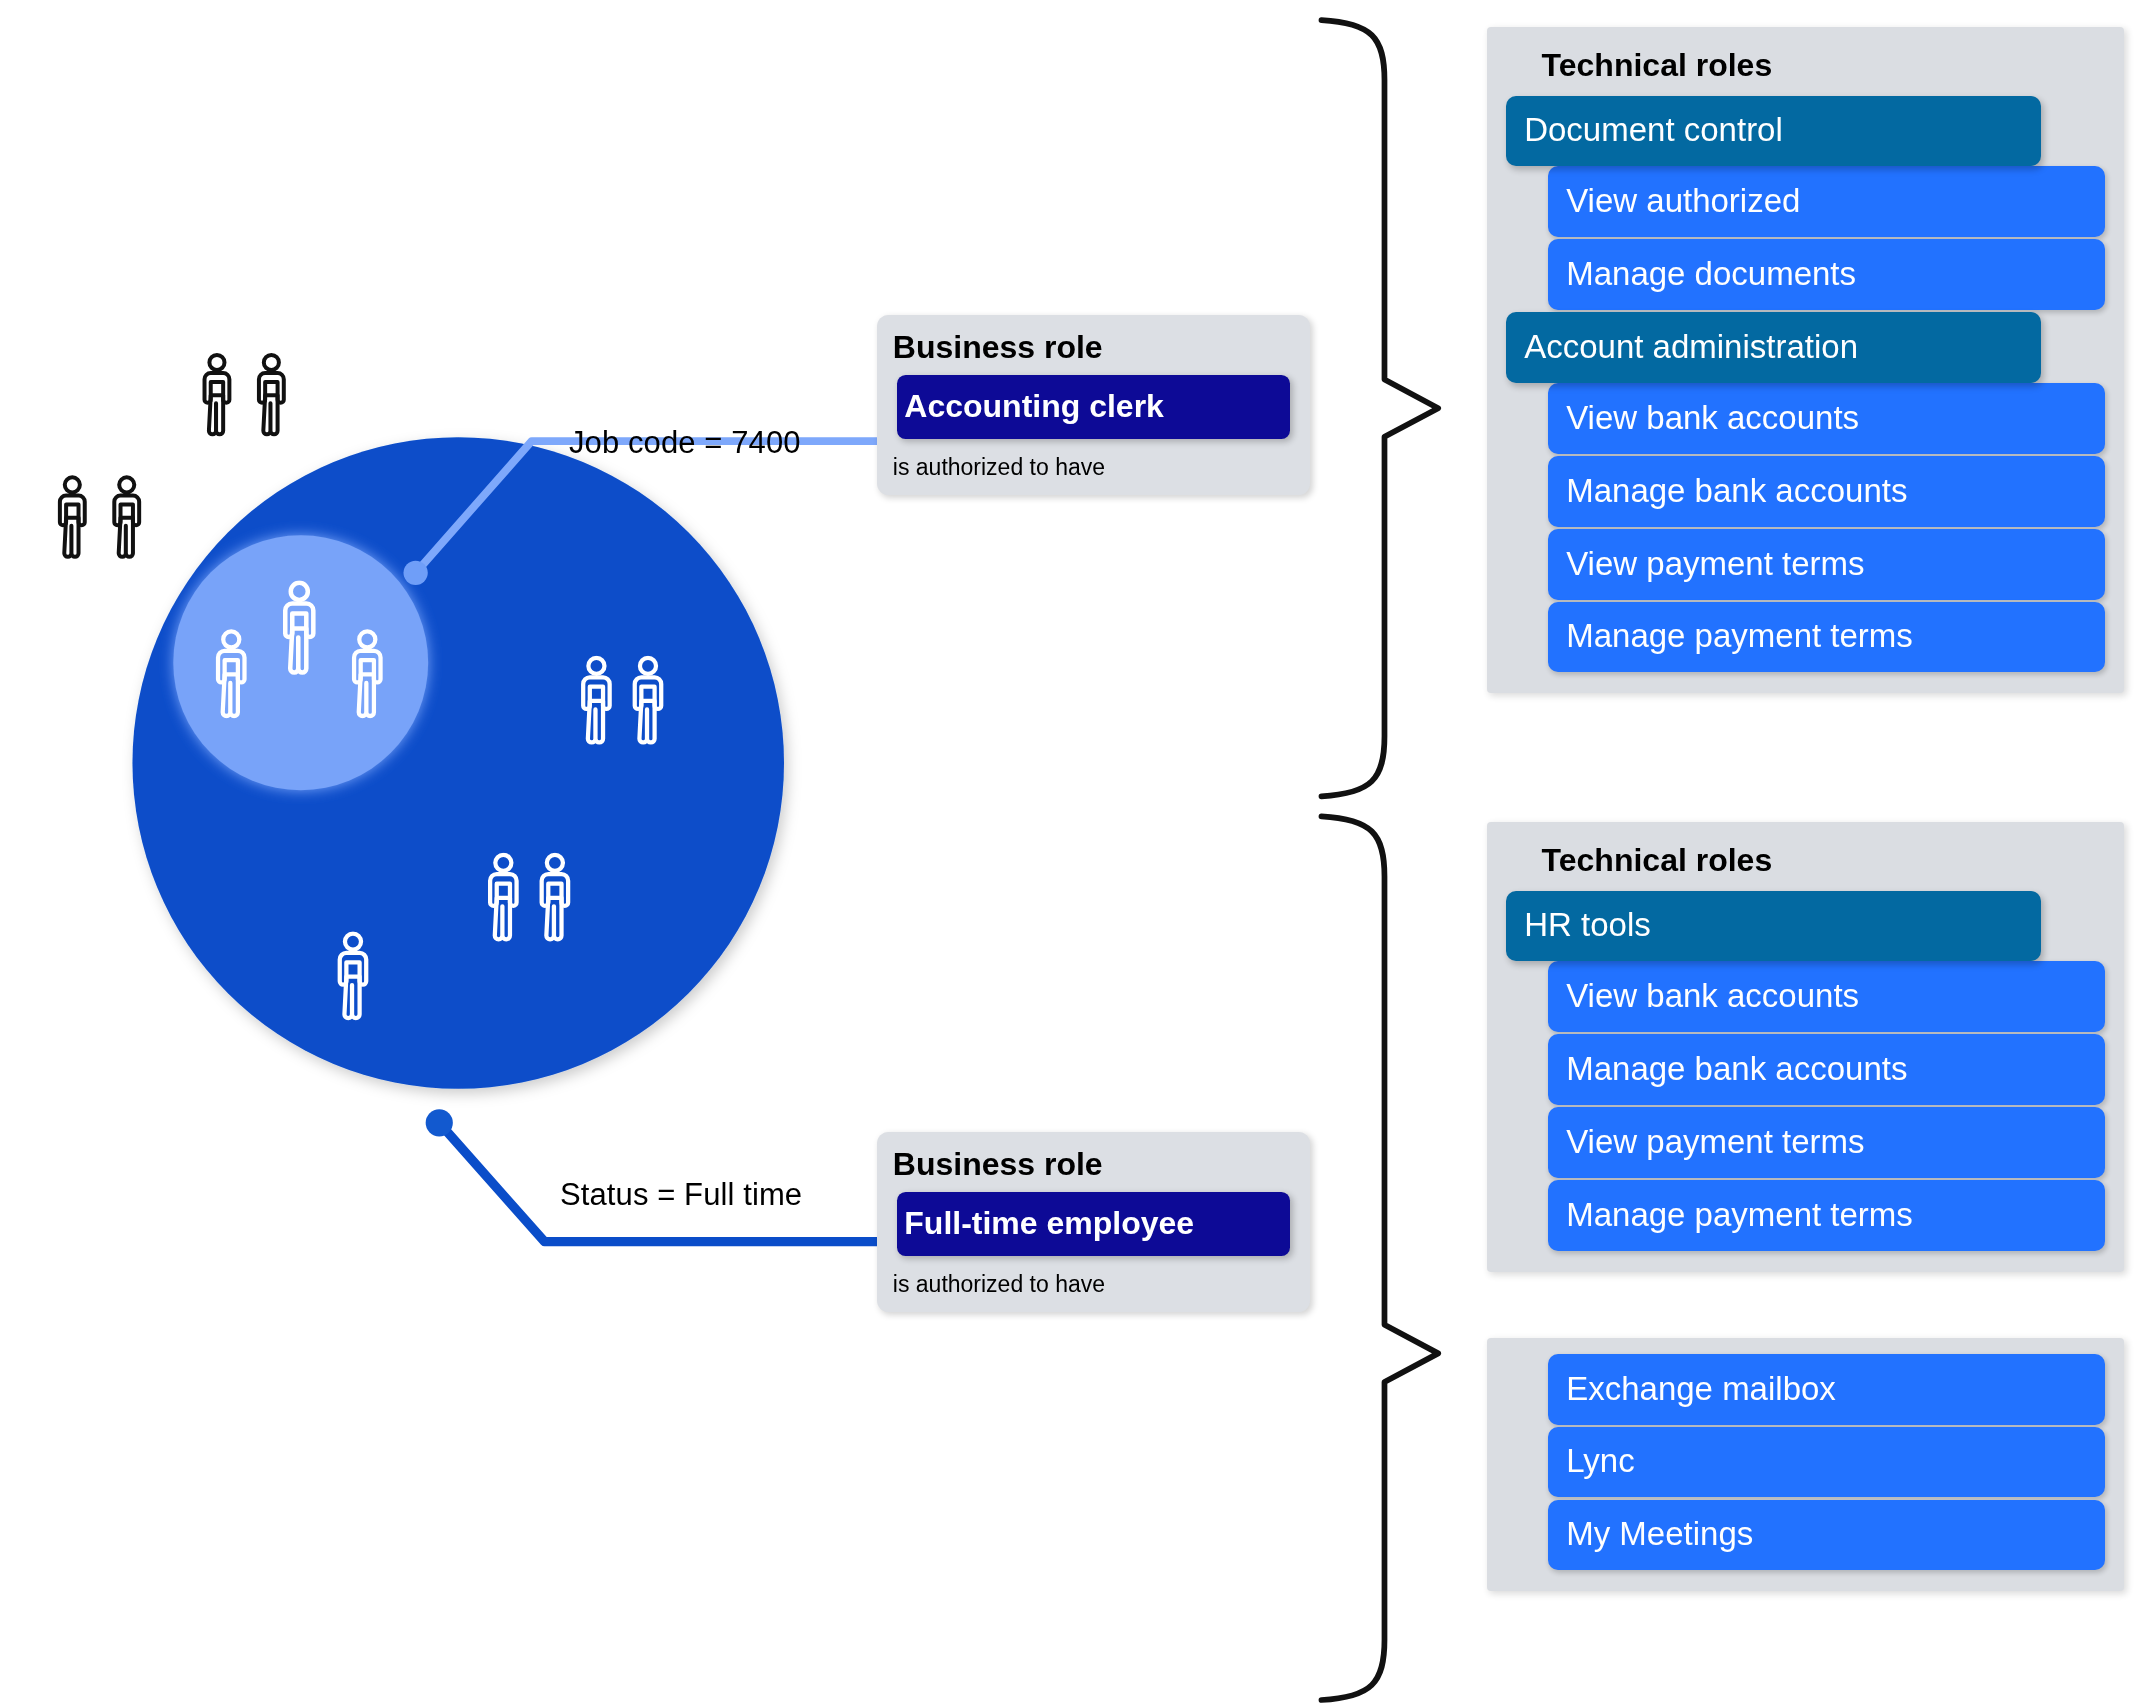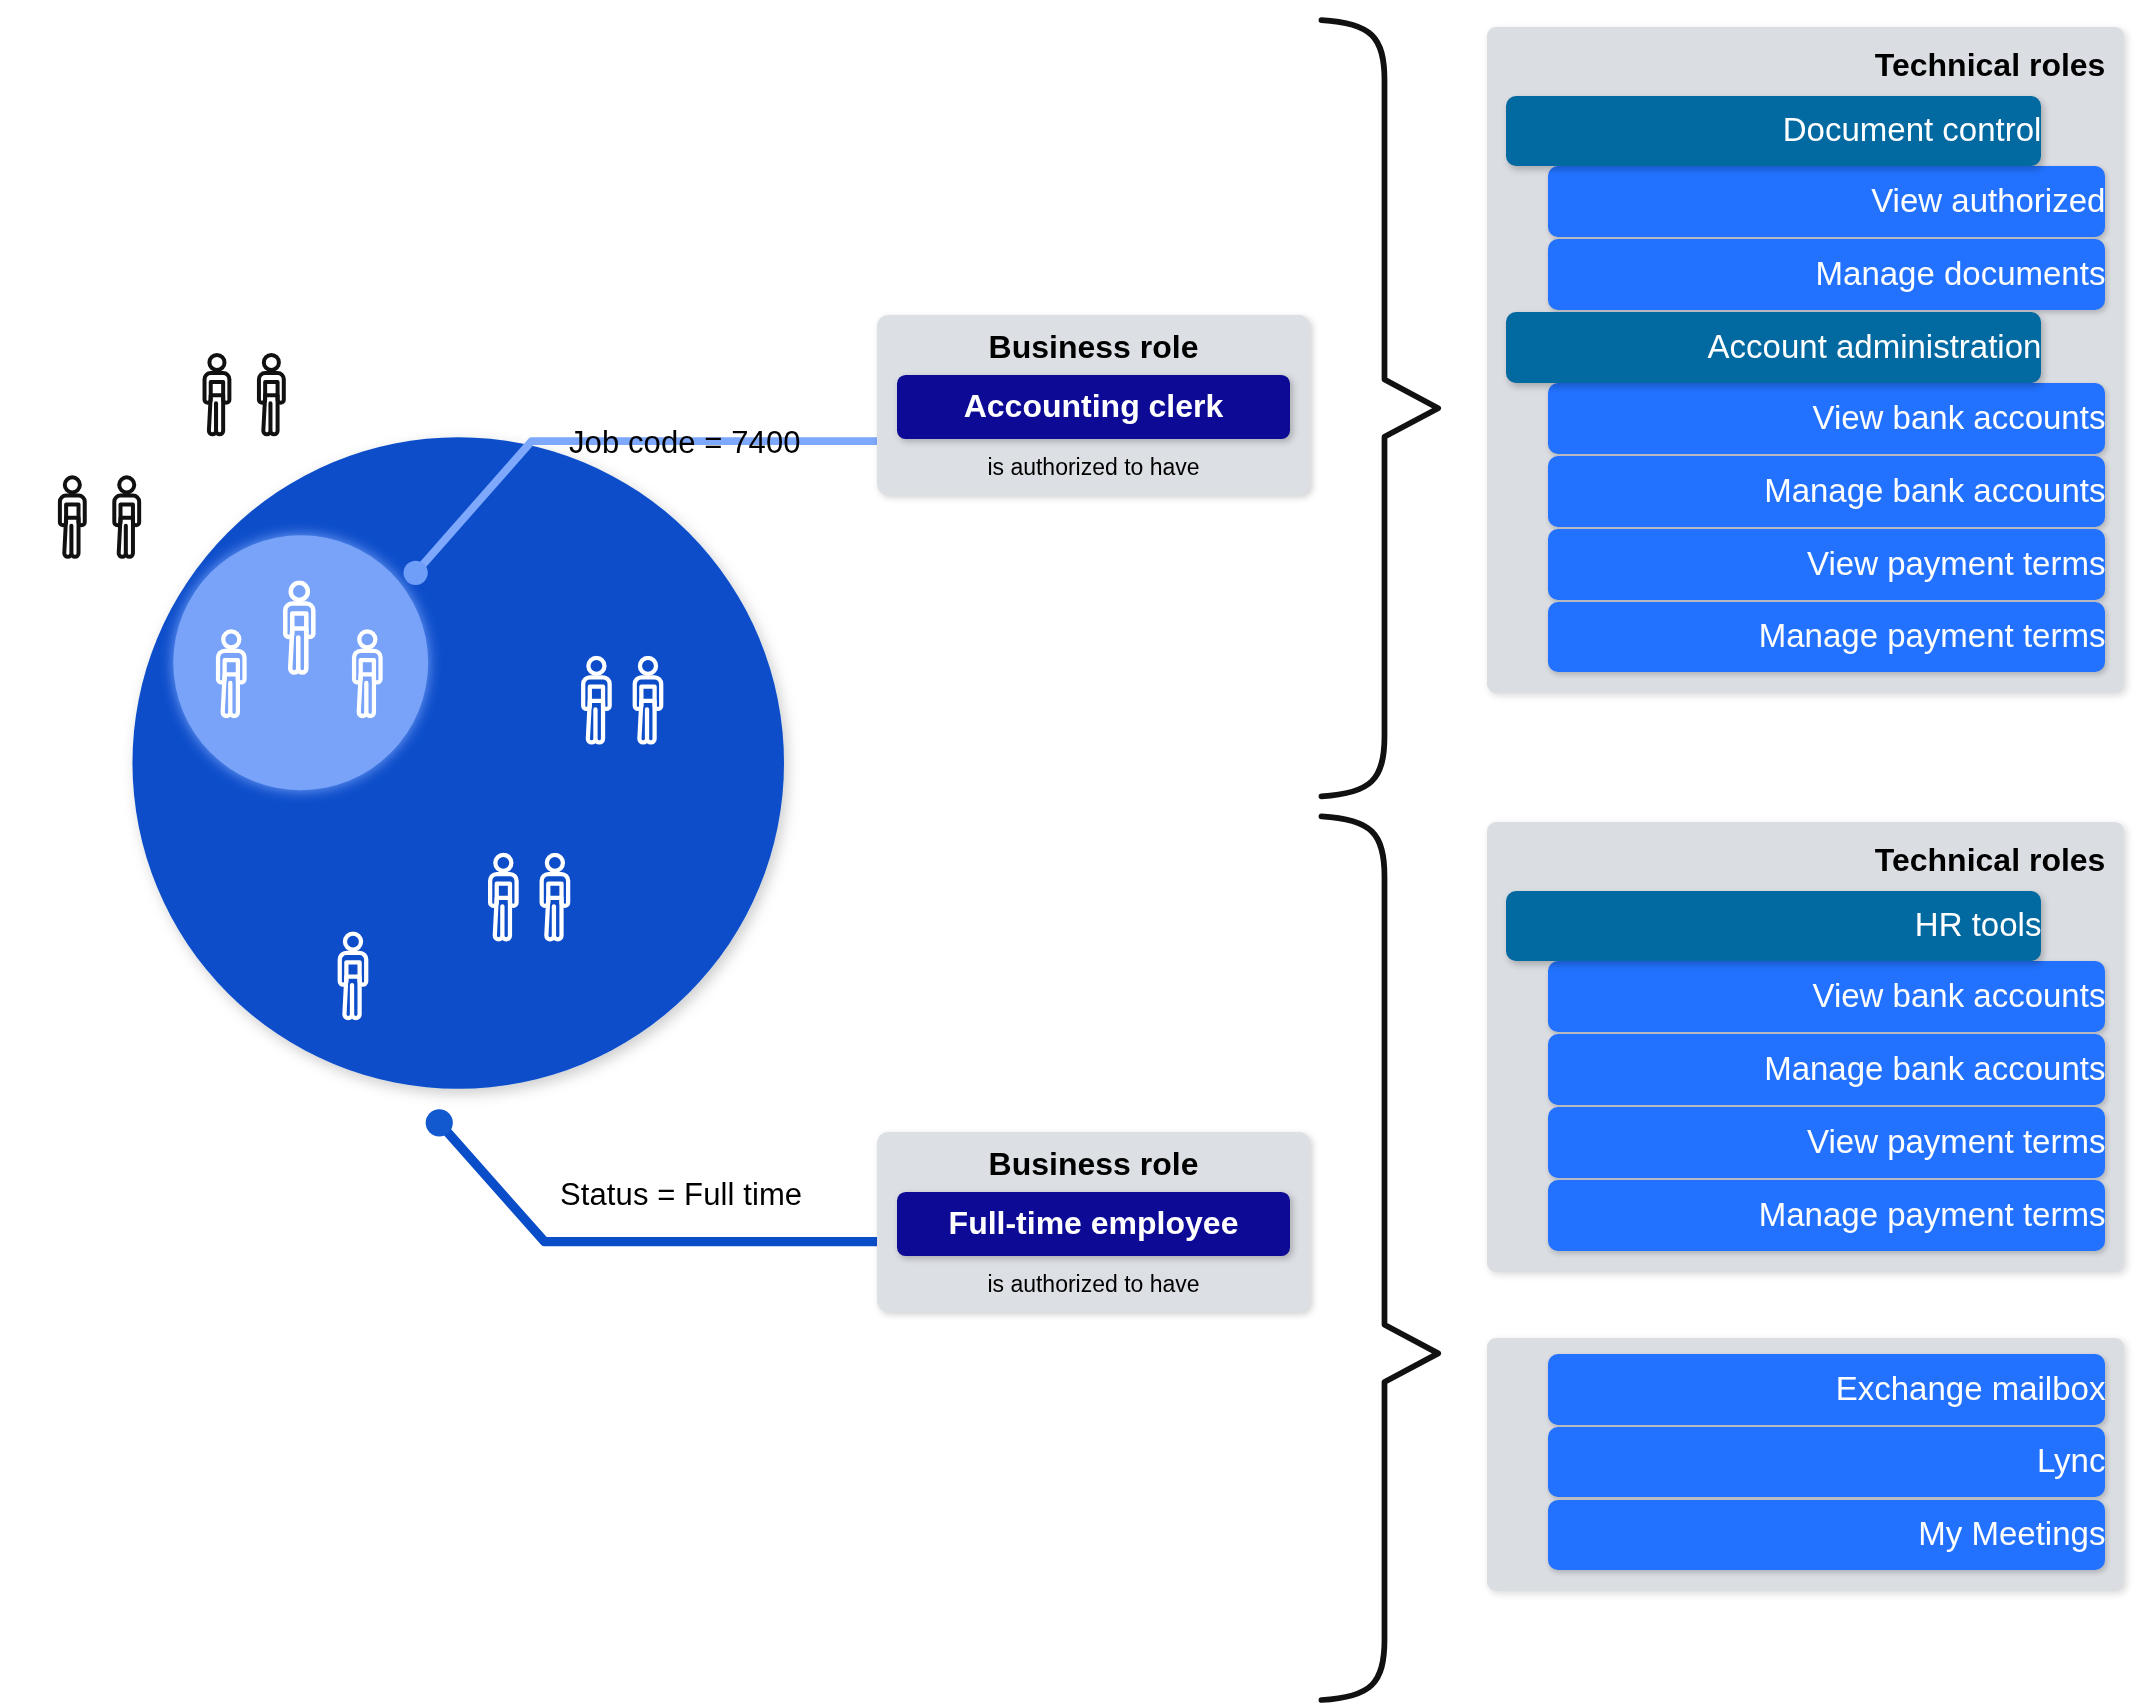--- a/index.html
+++ b/index.html
@@ -44,21 +44,21 @@
 
   
   .role-card {
     position: absolute;
     background: #dcdfe4;
     border-radius: 11.5px;
     box-shadow: 2.1px 2.9px 6.4px rgba(0,0,0,.17);
     width: 433px;
     box-sizing: border-box;
     padding: 11.5px 15.8px 14.3px 15.8px;
-    text-align: center;
+    text-align: left;
   }
   .role-card-title {
     font-size: 32px;
     font-weight: bold;
     color: #000000;
     line-height: 1.25;
     padding-bottom: 8.6px;
   }
   .role-card-chip {
     background: #0d0a96;
@@ -75,27 +75,26 @@
     color: #000000;
     padding-top: 14.3px;
   }
   #role-card-accounting-clerk { left: 877px; top: 315px; }
   #role-card-full-time        { left: 877px; top: 1132px; }
 
   
   .panel {
     position: absolute;
     background: #dadde2;
-    border-radius: 9px;
+    border-radius: 4px;
     box-shadow: 2.1px 2.9px 7.2px rgba(0,0,0,.14);
     box-sizing: border-box;
     width: 637px;
     left: 1487px;
     padding: 15.8px 18.6px 18.6px 18.6px;
-    text-align: right;
   }
   #panel-technical-roles-1 { top: 27px;   }
   #panel-technical-roles-2 { top: 822px; }
   #panel-permissions       { top: 1338px; }
 
   .panel-title {
     font-size: 32px;
     font-weight: bold;
     color: #000000;
     padding: 2.9px 0 11.5px 36px;

